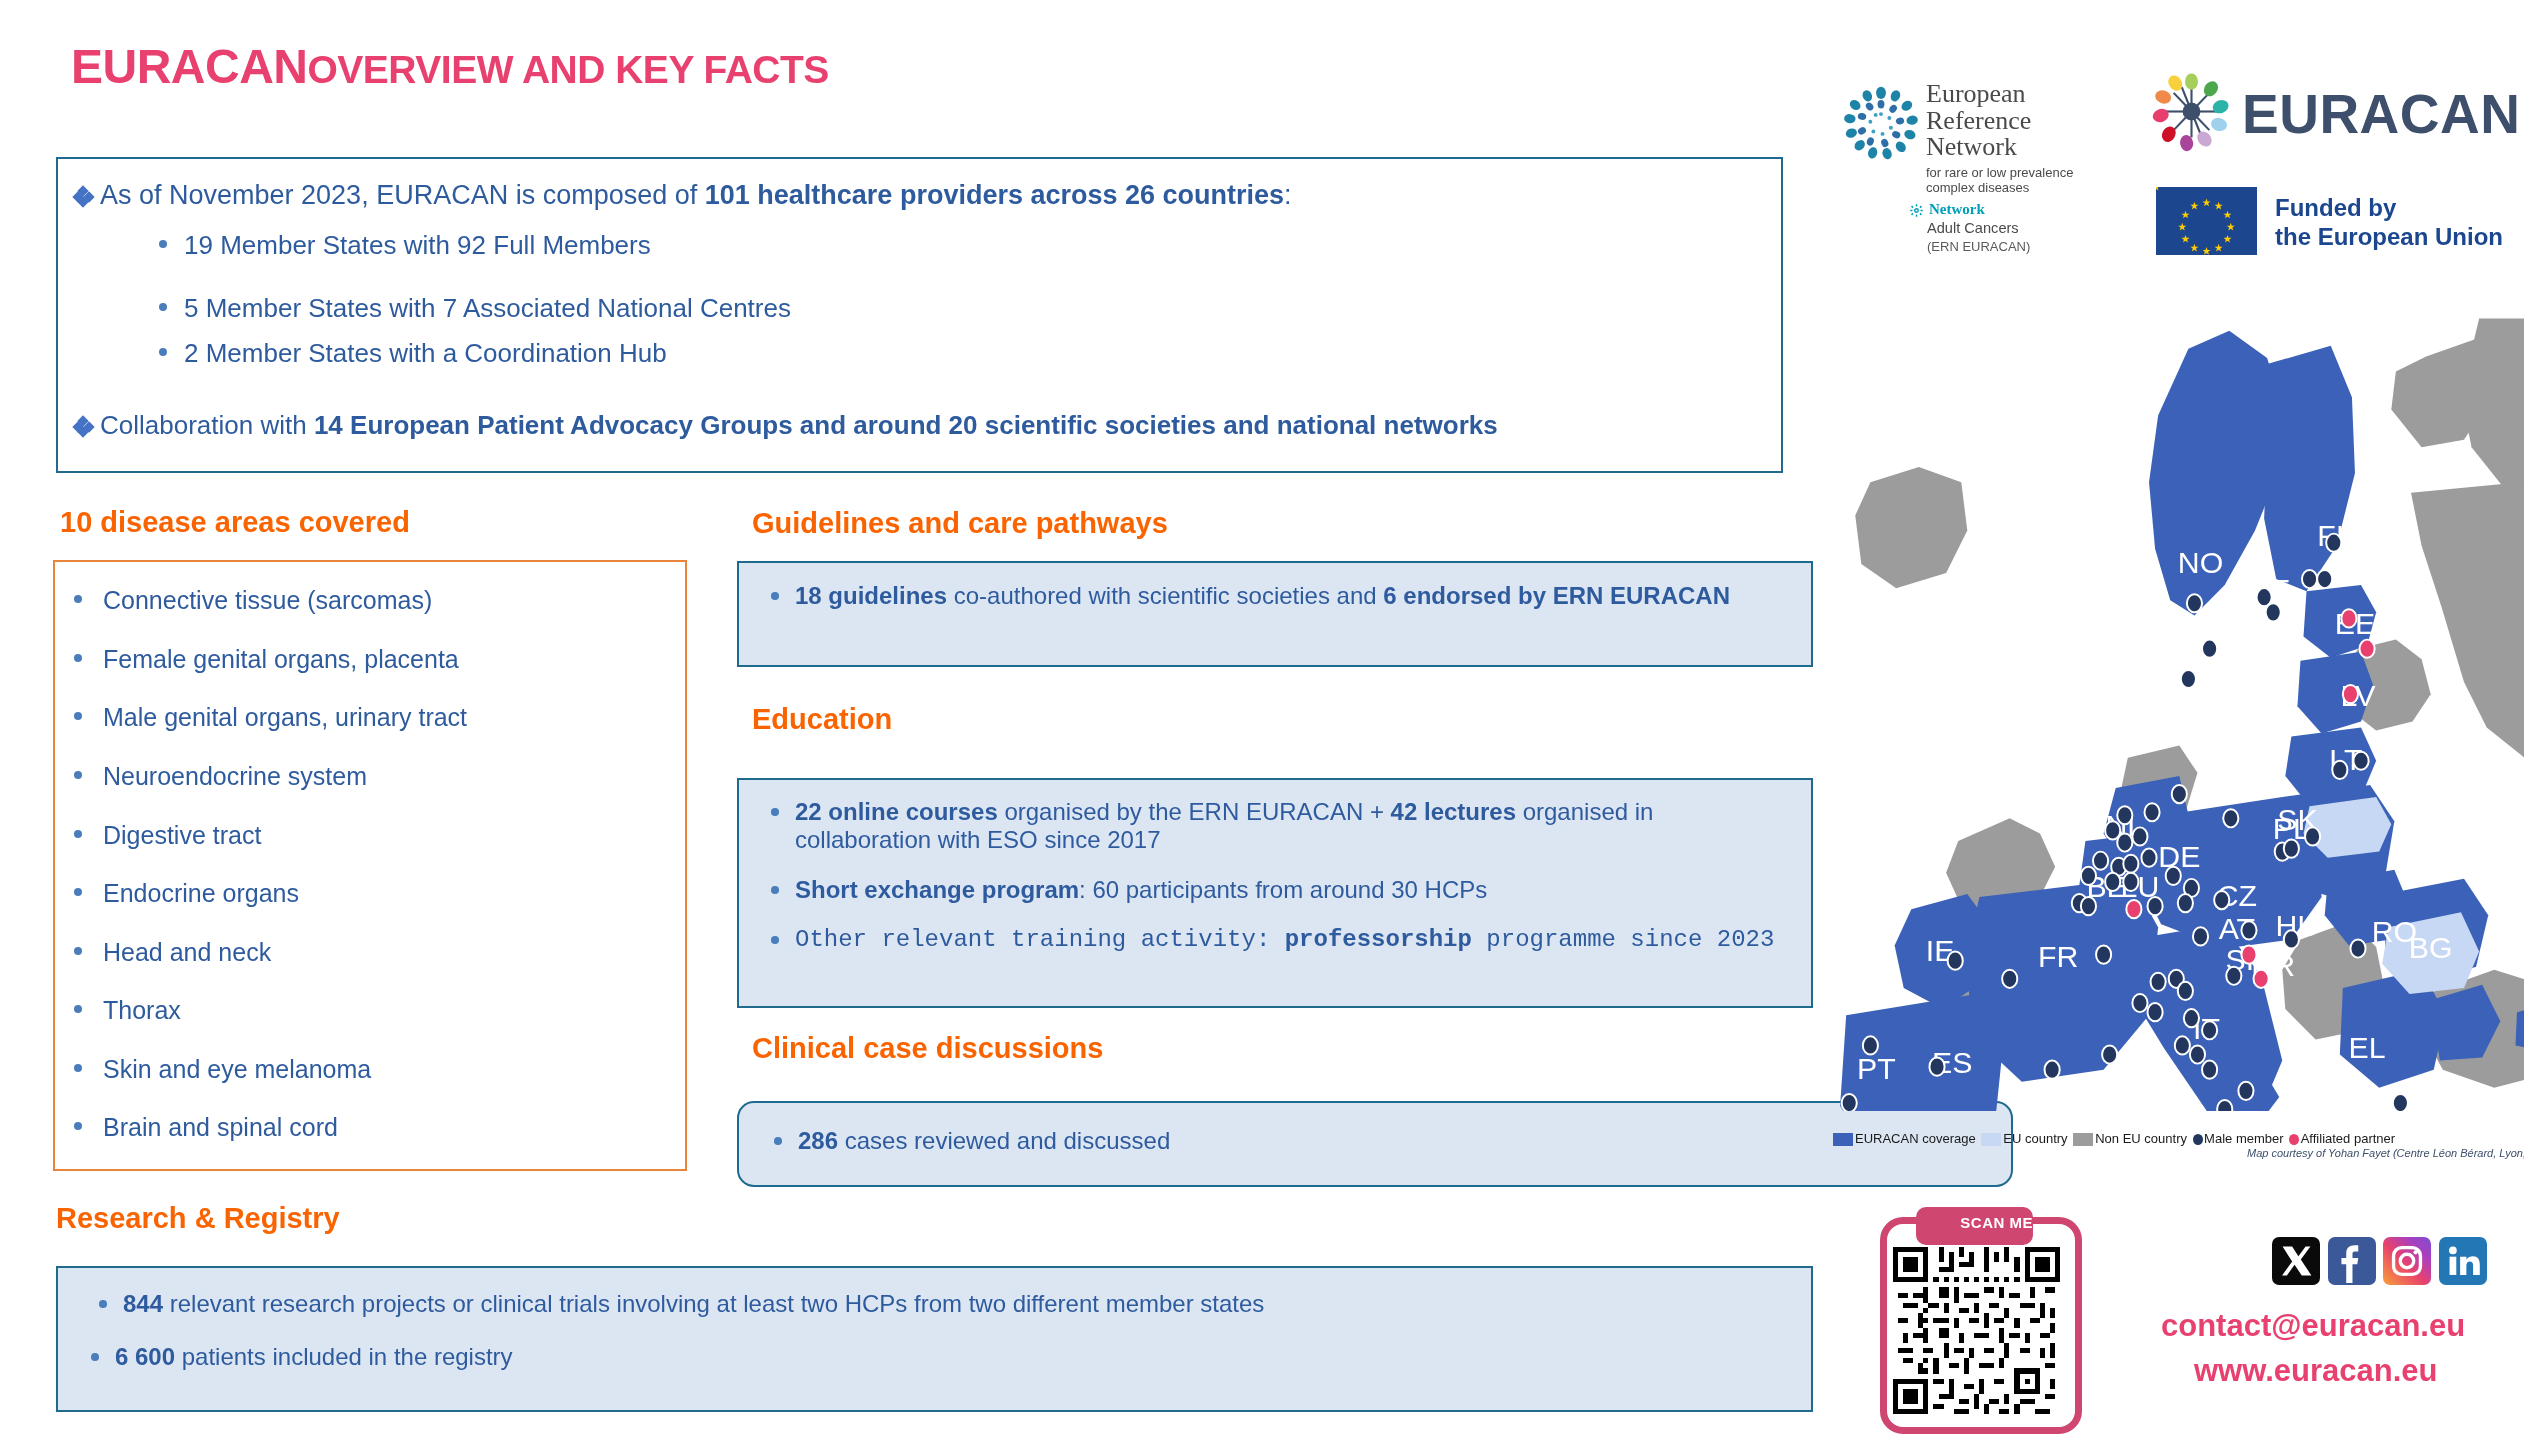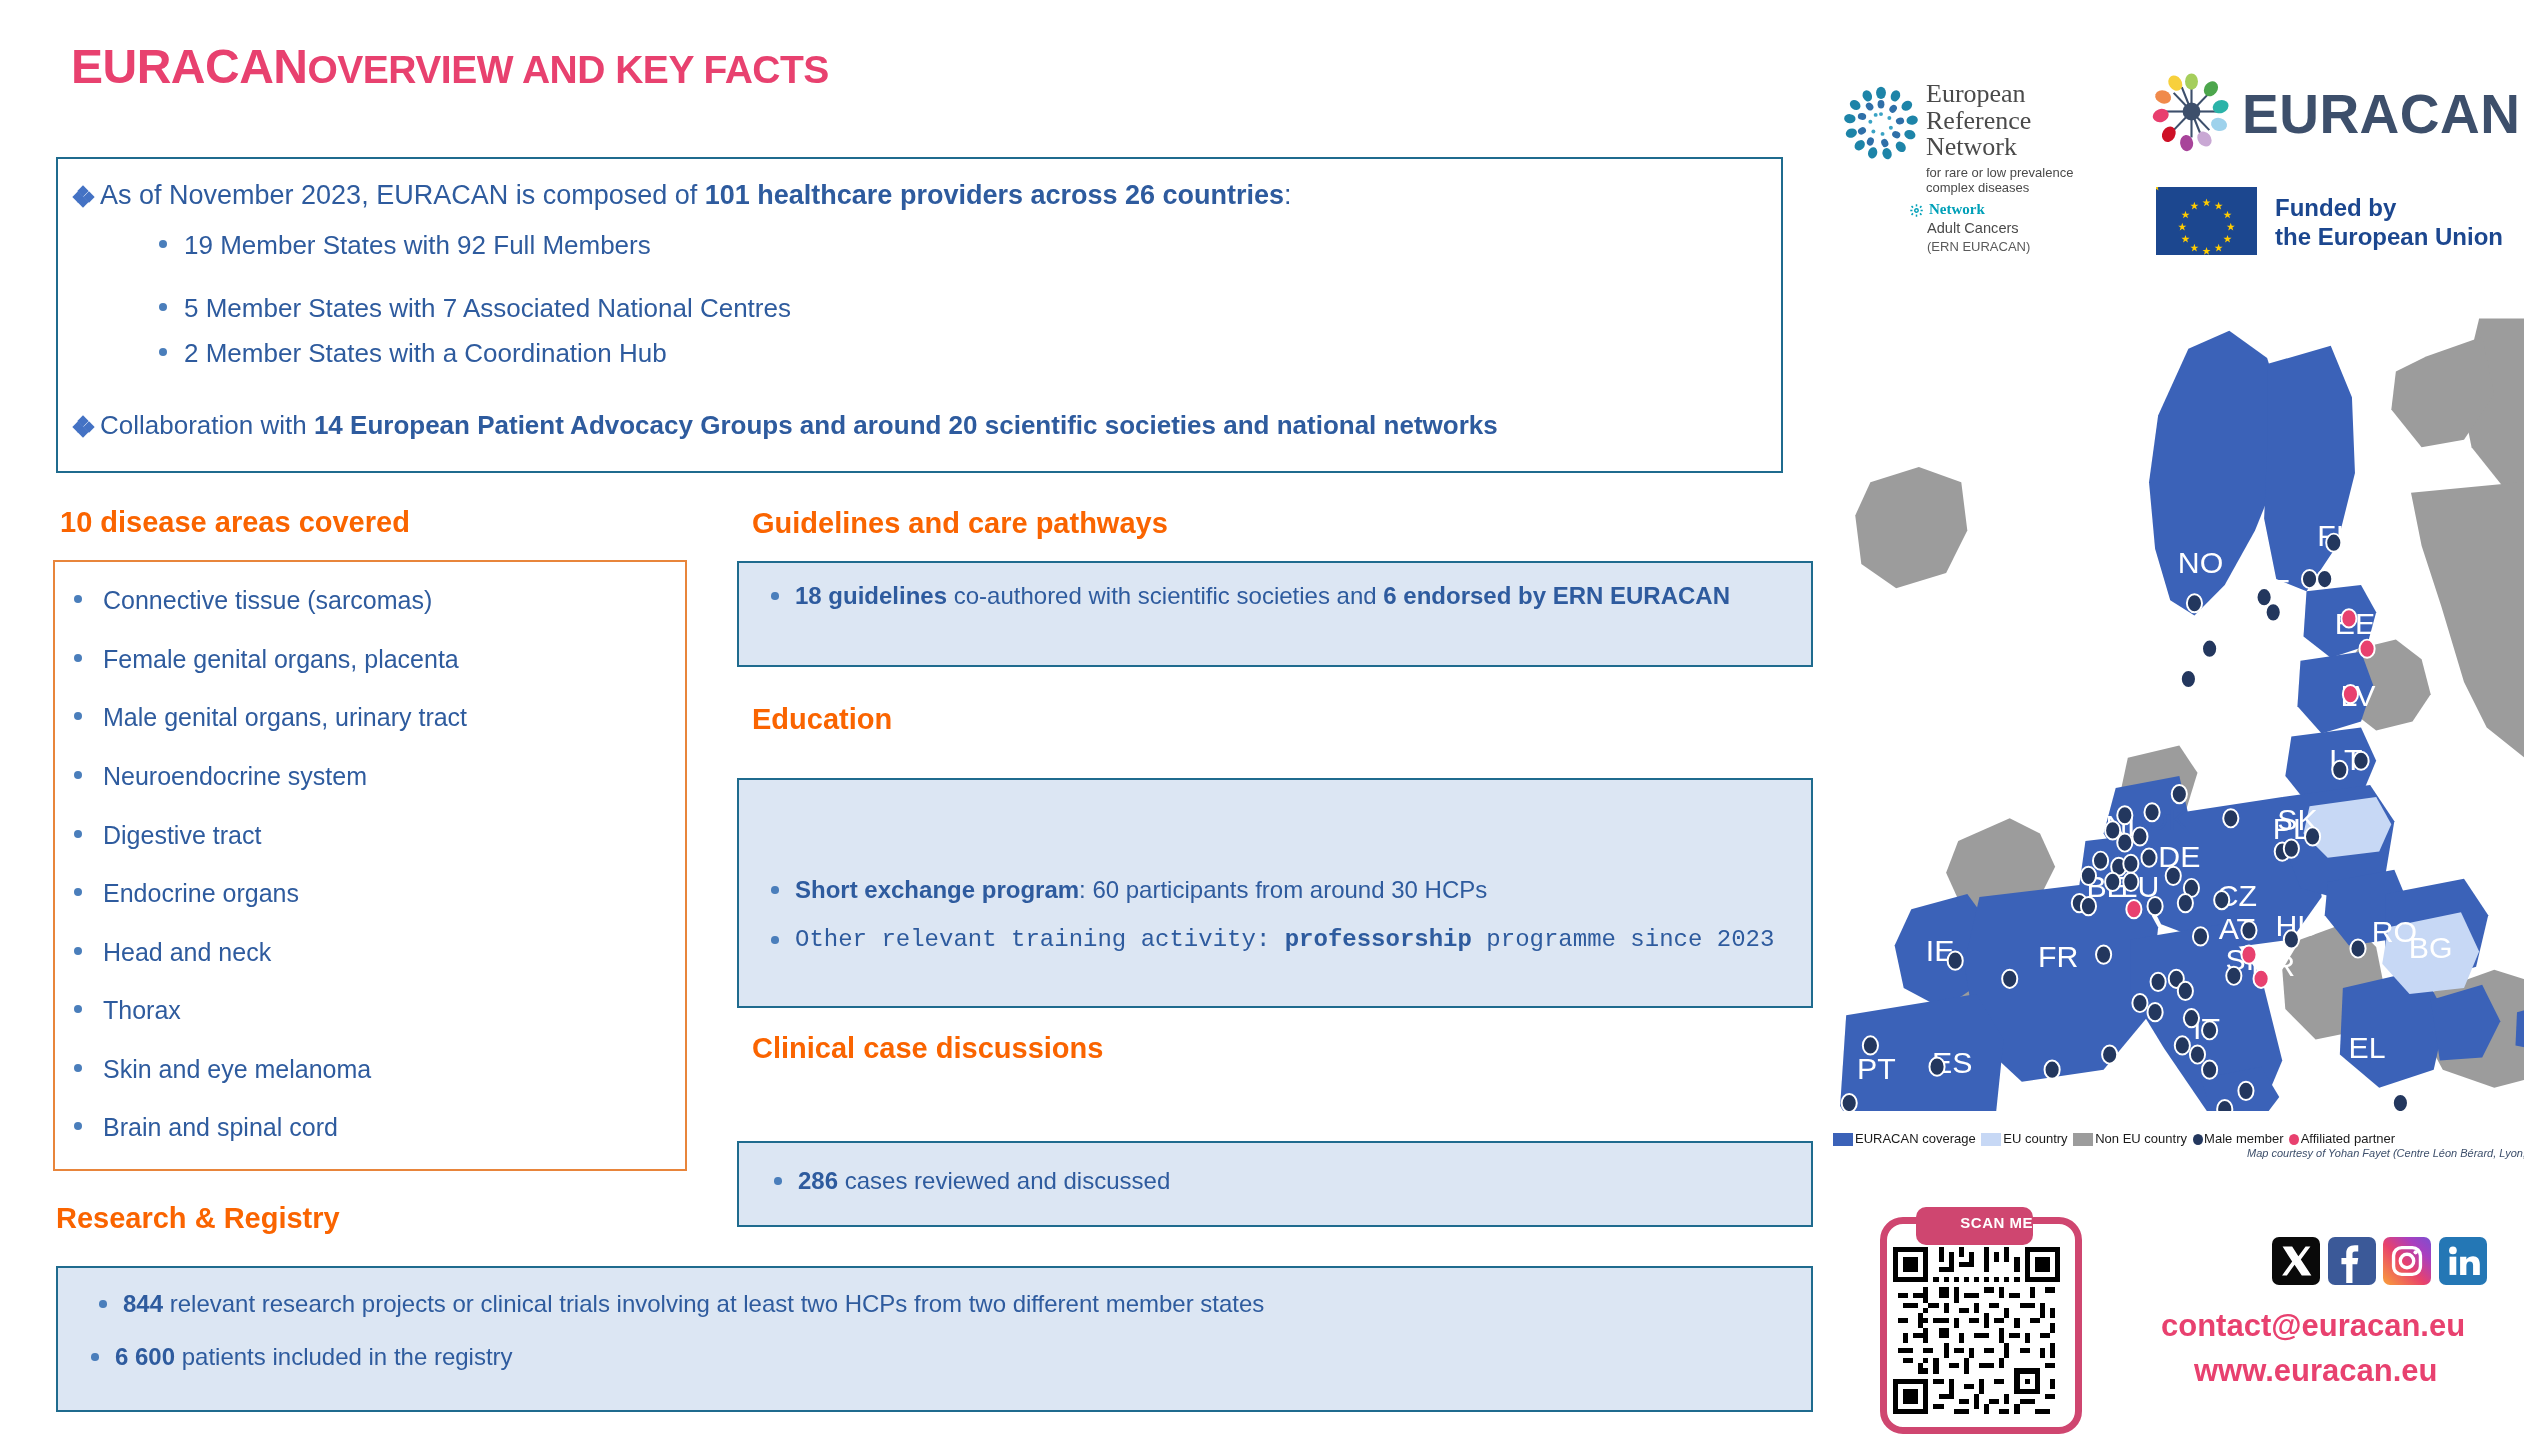--- a/index.html
+++ b/index.html
@@ -96,21 +96,21 @@
   }
 
   
   .info-box {
     position: absolute;
     background: #DCE6F3;
     border: 2.5px solid #1F6B8E;
   }
   #guide-box    { left: 737px; top: 561px; width: 1076px; height: 106px; }
   #edu-box      { left: 737px; top: 778px; width: 1076px; height: 230px; }
-  #clinical-box { left: 737px; top: 1141px; width: 1076px; height: 86px; }
+  #clinical-box { left: 737px; top: 1101px; width: 1276px; height: 86px; border-radius: 17px; }
   #research-box { left: 56px;  top: 1266px; width: 1757px; height: 146px; }
 
   .bullet-line {
     position: absolute;
     font-size: 24px; color: #2E5B9E;
     line-height: 1.15;
   }
   .bullet-line b { font-weight: bold; }
   .bullet-line .dot {
     position: absolute; left: -24px; top: 10px;
@@ -265,20 +265,23 @@
 
   <div class="sec-head" id="head-guide">Guidelines and care pathways</div>
   <div class="info-box" id="guide-box">
     <div class="bullet-line" style="left:56px; top:19px; width:990px;">
       <span class="dot"></span><b>18 guidelines</b><span> co-authored with scientific societies and </span><b>6 endorsed by ERN EURACAN</b>
     </div>
   </div>
 
   <div class="sec-head" id="head-edu">Education</div>
   <div class="info-box" id="edu-box">
+    <div class="bullet-line" style="left:56px; top:18px; width:1000px;">
+      <span class="dot"></span><b>22 online courses</b><span> organised by the ERN EURACAN + </span><b>42 lectures</b><span> organised in collaboration with ESO since 2017</span>
+    </div>
     <div class="bullet-line" style="left:56px; top:96px; width:1000px;">
       <span class="dot"></span><b>Short exchange program</b><span>: 60 participants from around 30 HCPs</span>
     </div>
     <div class="bullet-line" style="left:56px; top:146px; width:1005px;font-family:Liberation Mono, monospace;">
       <span class="dot"></span><span>Other relevant training activity: </span><b>professorship</b><span> programme since 2023</span>
     </div>
   </div>
 
   <div class="sec-head" id="head-clinical">Clinical case discussions</div>
   <div class="info-box" id="clinical-box">

